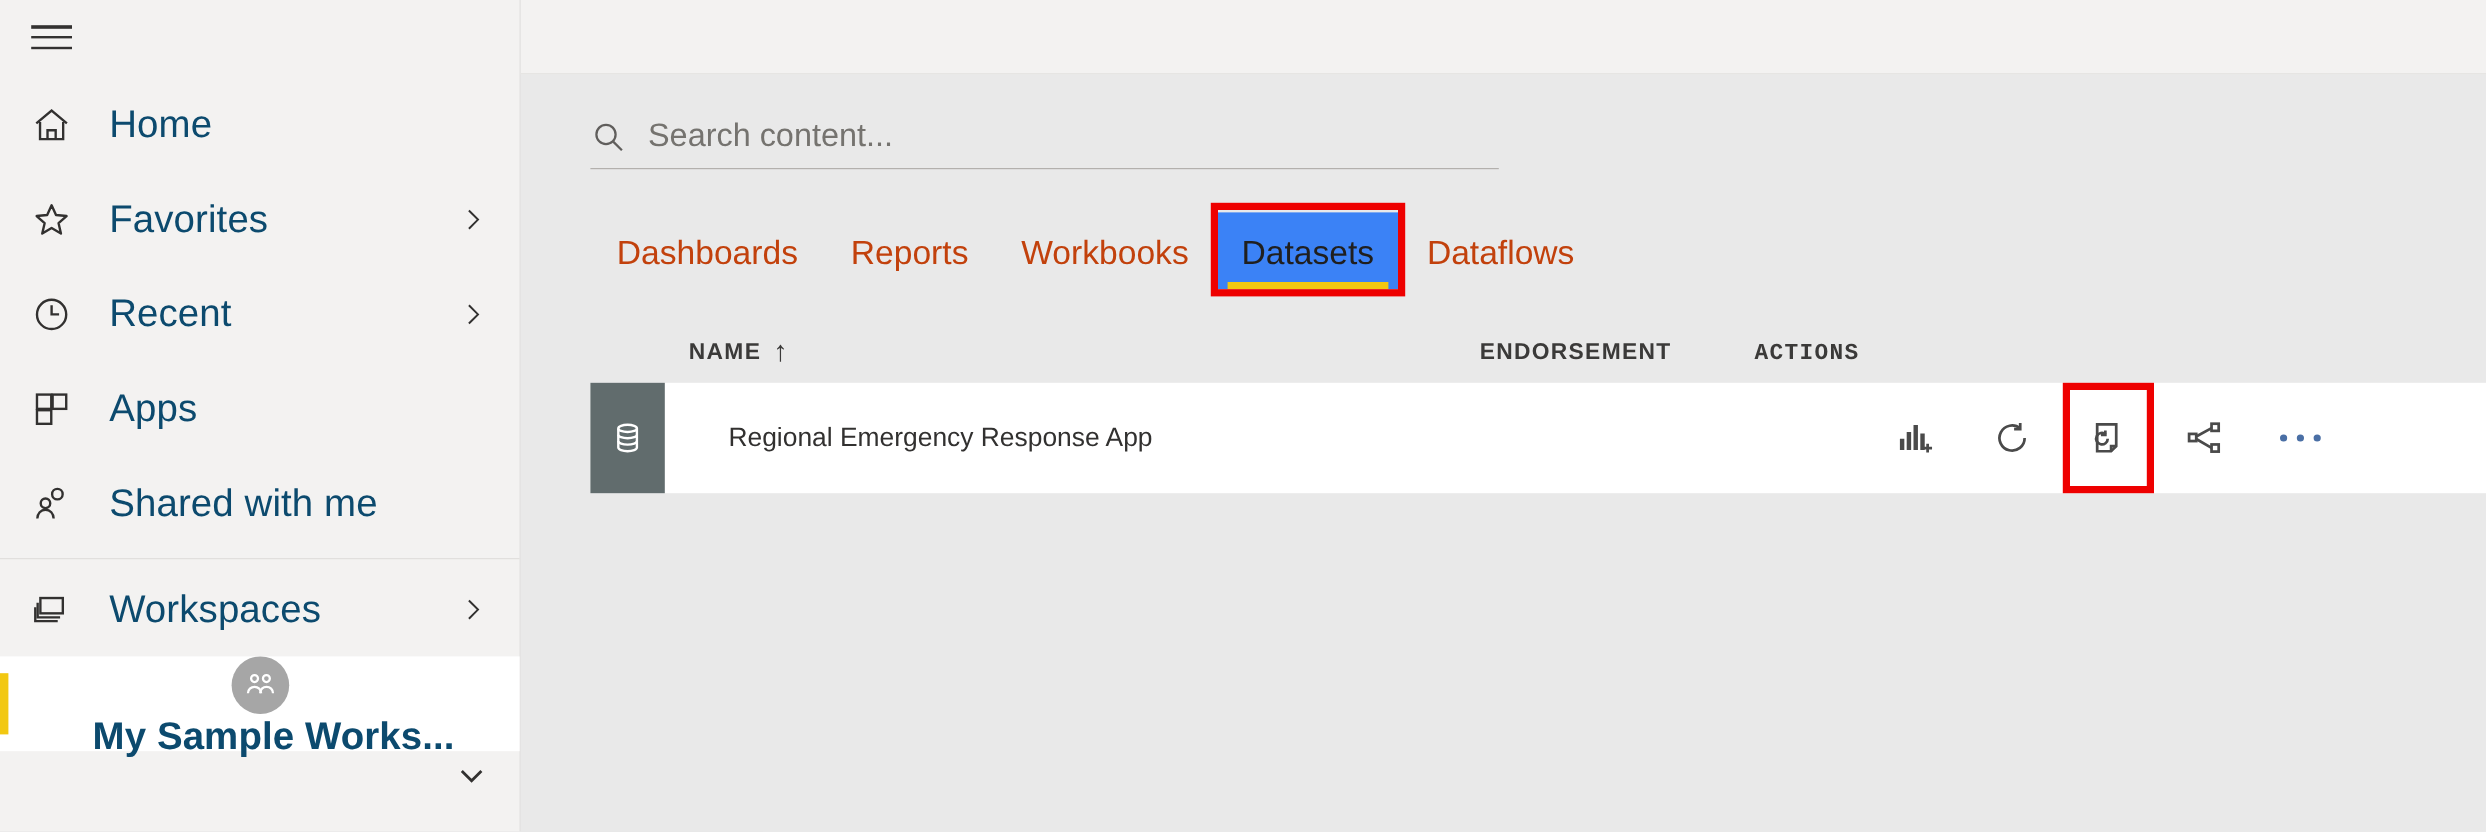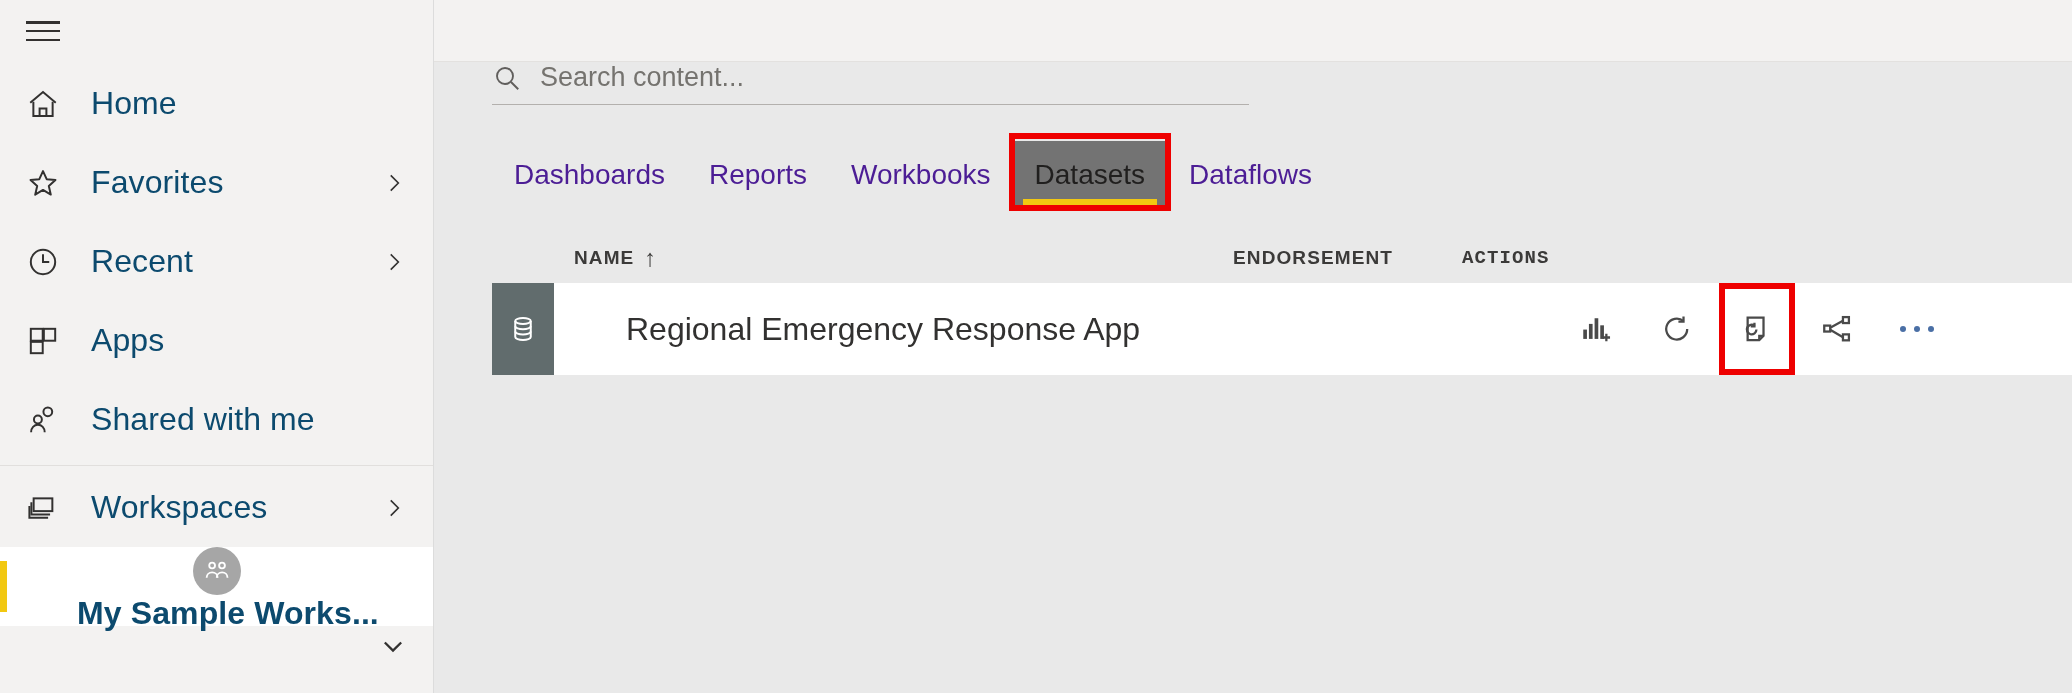--- a/index.html
+++ b/index.html
@@ -139,20 +139,21 @@
     flex: 1 1 auto;
     background: #e9e9e9;
     padding-left: 58px;
     padding-right: 0;
     position: relative;
     min-width: 0;
   }
 
   
   .search-wrap {
+    margin-top: 36px;
     width: 757px;
     display: flex;
     align-items: center;
     gap: 18px;
     padding-bottom: 11px;
     border-bottom: 1px solid #b3b0ad;
   }
   .search-icon { color: #605e5c; display: flex; align-items: center; flex: 0 0 auto; }
   .search-input {
     border: none;
@@ -169,29 +170,29 @@
   .tabs {
     margin-top: 34px;
     display: flex;
     align-items: flex-end;
     height: 66px;
     position: relative;
   }
   .tab {
     position: relative;
     font-size: 28px;
-    color: #4c1d95;
+    color: #c2410c;
     padding: 0 22px 16px 22px;
     cursor: pointer;
     white-space: nowrap;
     line-height: 1;
   }
   .tab.active {
     color: #201f1e;
-    background: #737373;
+    background: #3b82f6;
   }
   .tab.active .underline {
     position: absolute;
     left: 10px;
     right: 10px;
     bottom: 0;
     height: 6px;
     background: #f2c811;
   }
   .tab.active {
@@ -247,23 +248,23 @@
     width: 62px;
     height: 92px;
     flex: 0 0 62px;
     background: #616c6d;
     display: flex;
     align-items: center;
     justify-content: center;
     color: #ffffff;
   }
   .row-name {
-    font-size: 32px;
+    font-size: 22px;
     color: #323130;
-    margin-left: 72px;
+    margin-left: 53px;
     flex: 0 0 auto;
     white-space: nowrap;
     cursor: pointer;
   }
   .row-actions {
     margin-left: auto;
     display: flex;
     align-items: center;
     gap: 38px;
     padding-right: 134px;

